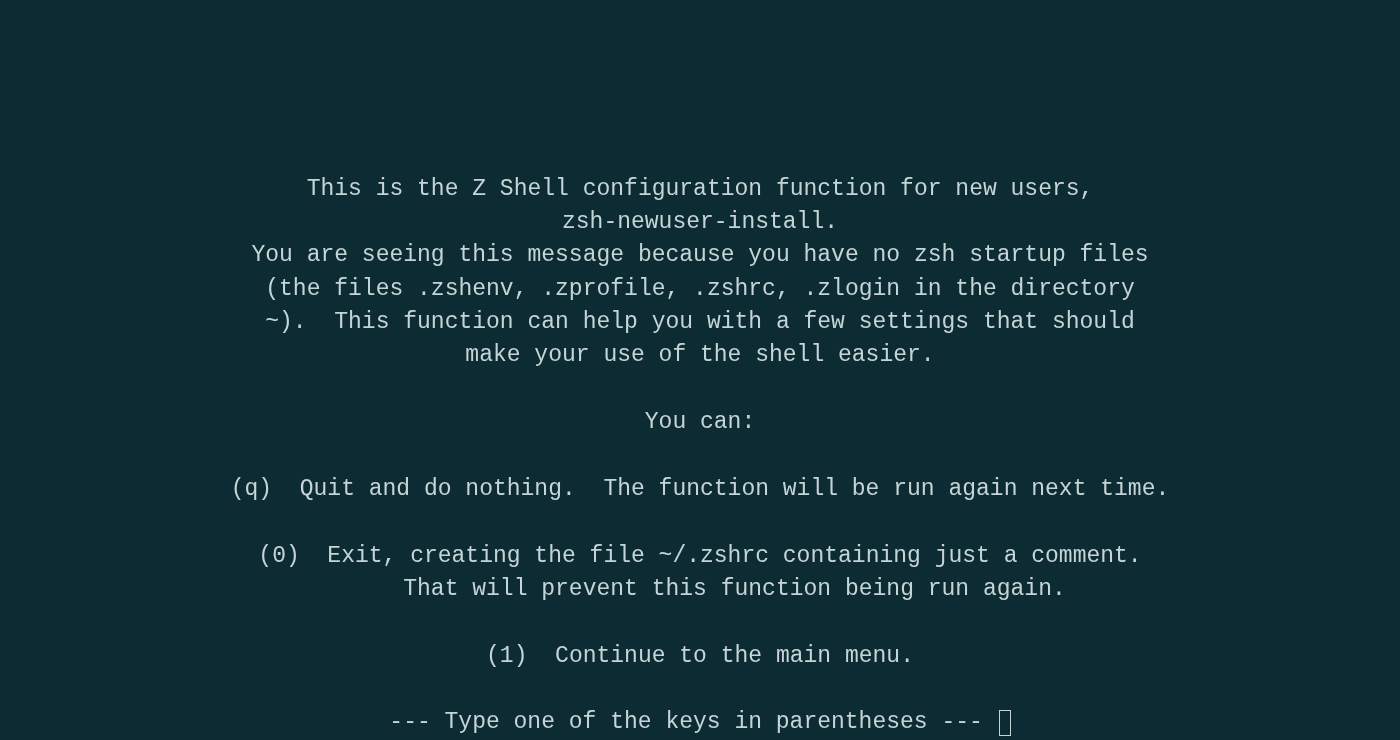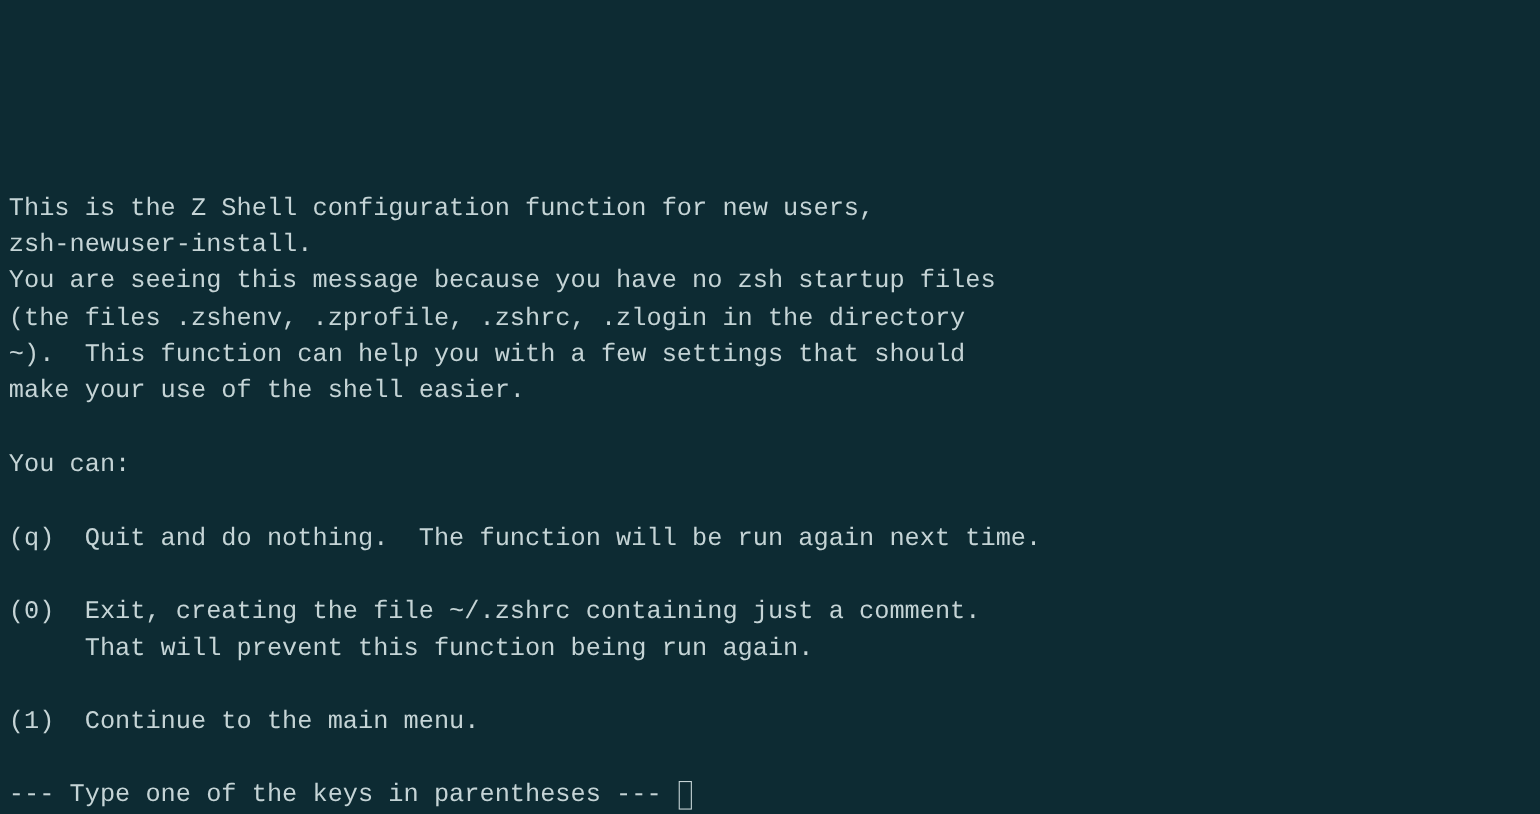--- a/index.html
+++ b/index.html
@@ -1,18 +1,19 @@
 <!DOCTYPE html>
 <html><head>
   <meta charset="utf-8">
   <style>
     * {
       margin: 0;
       padding: 0;
       box-sizing: border-box;
+      text-align: center;
     }
     body {
       background-color: #0d2b33;
       color: #c5d4d6;
       font-family: 'Menlo', 'Monaco', 'Consolas', 'Courier New', monospace;
       font-size: 23px;
       line-height: 1.45;
       padding: 6px 8px;
       width: 1400px;
       height: 740px;

